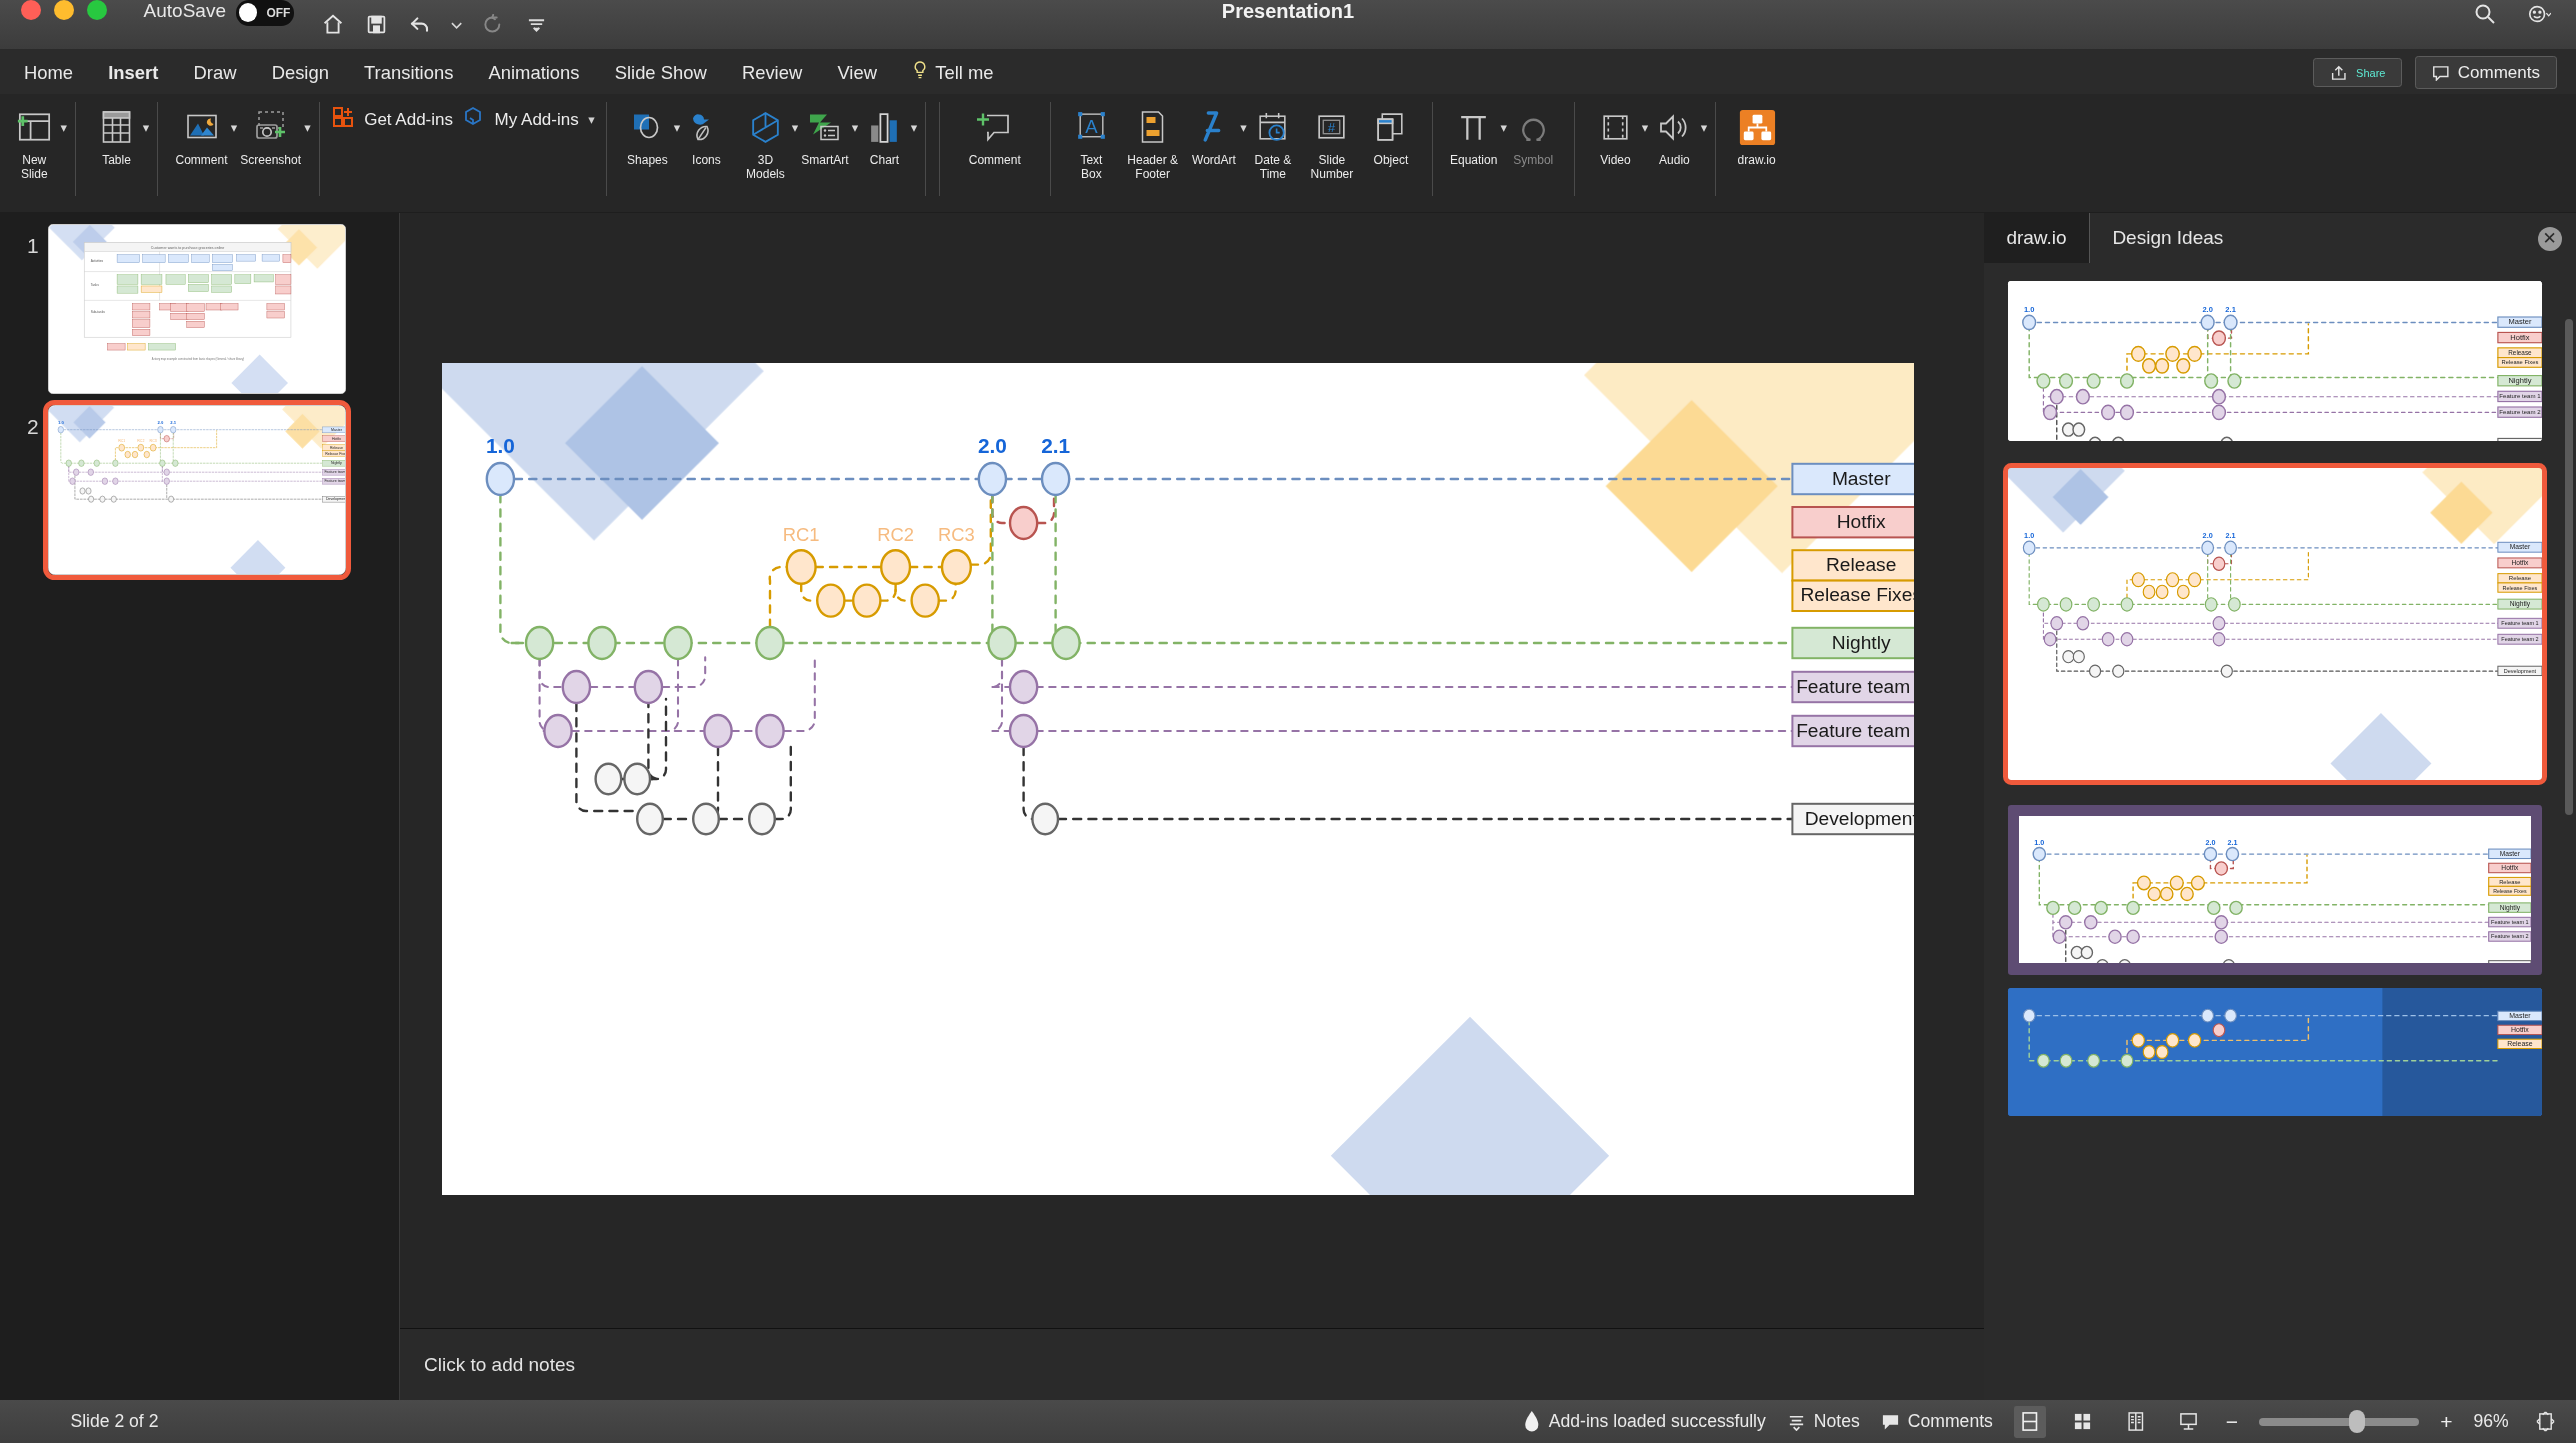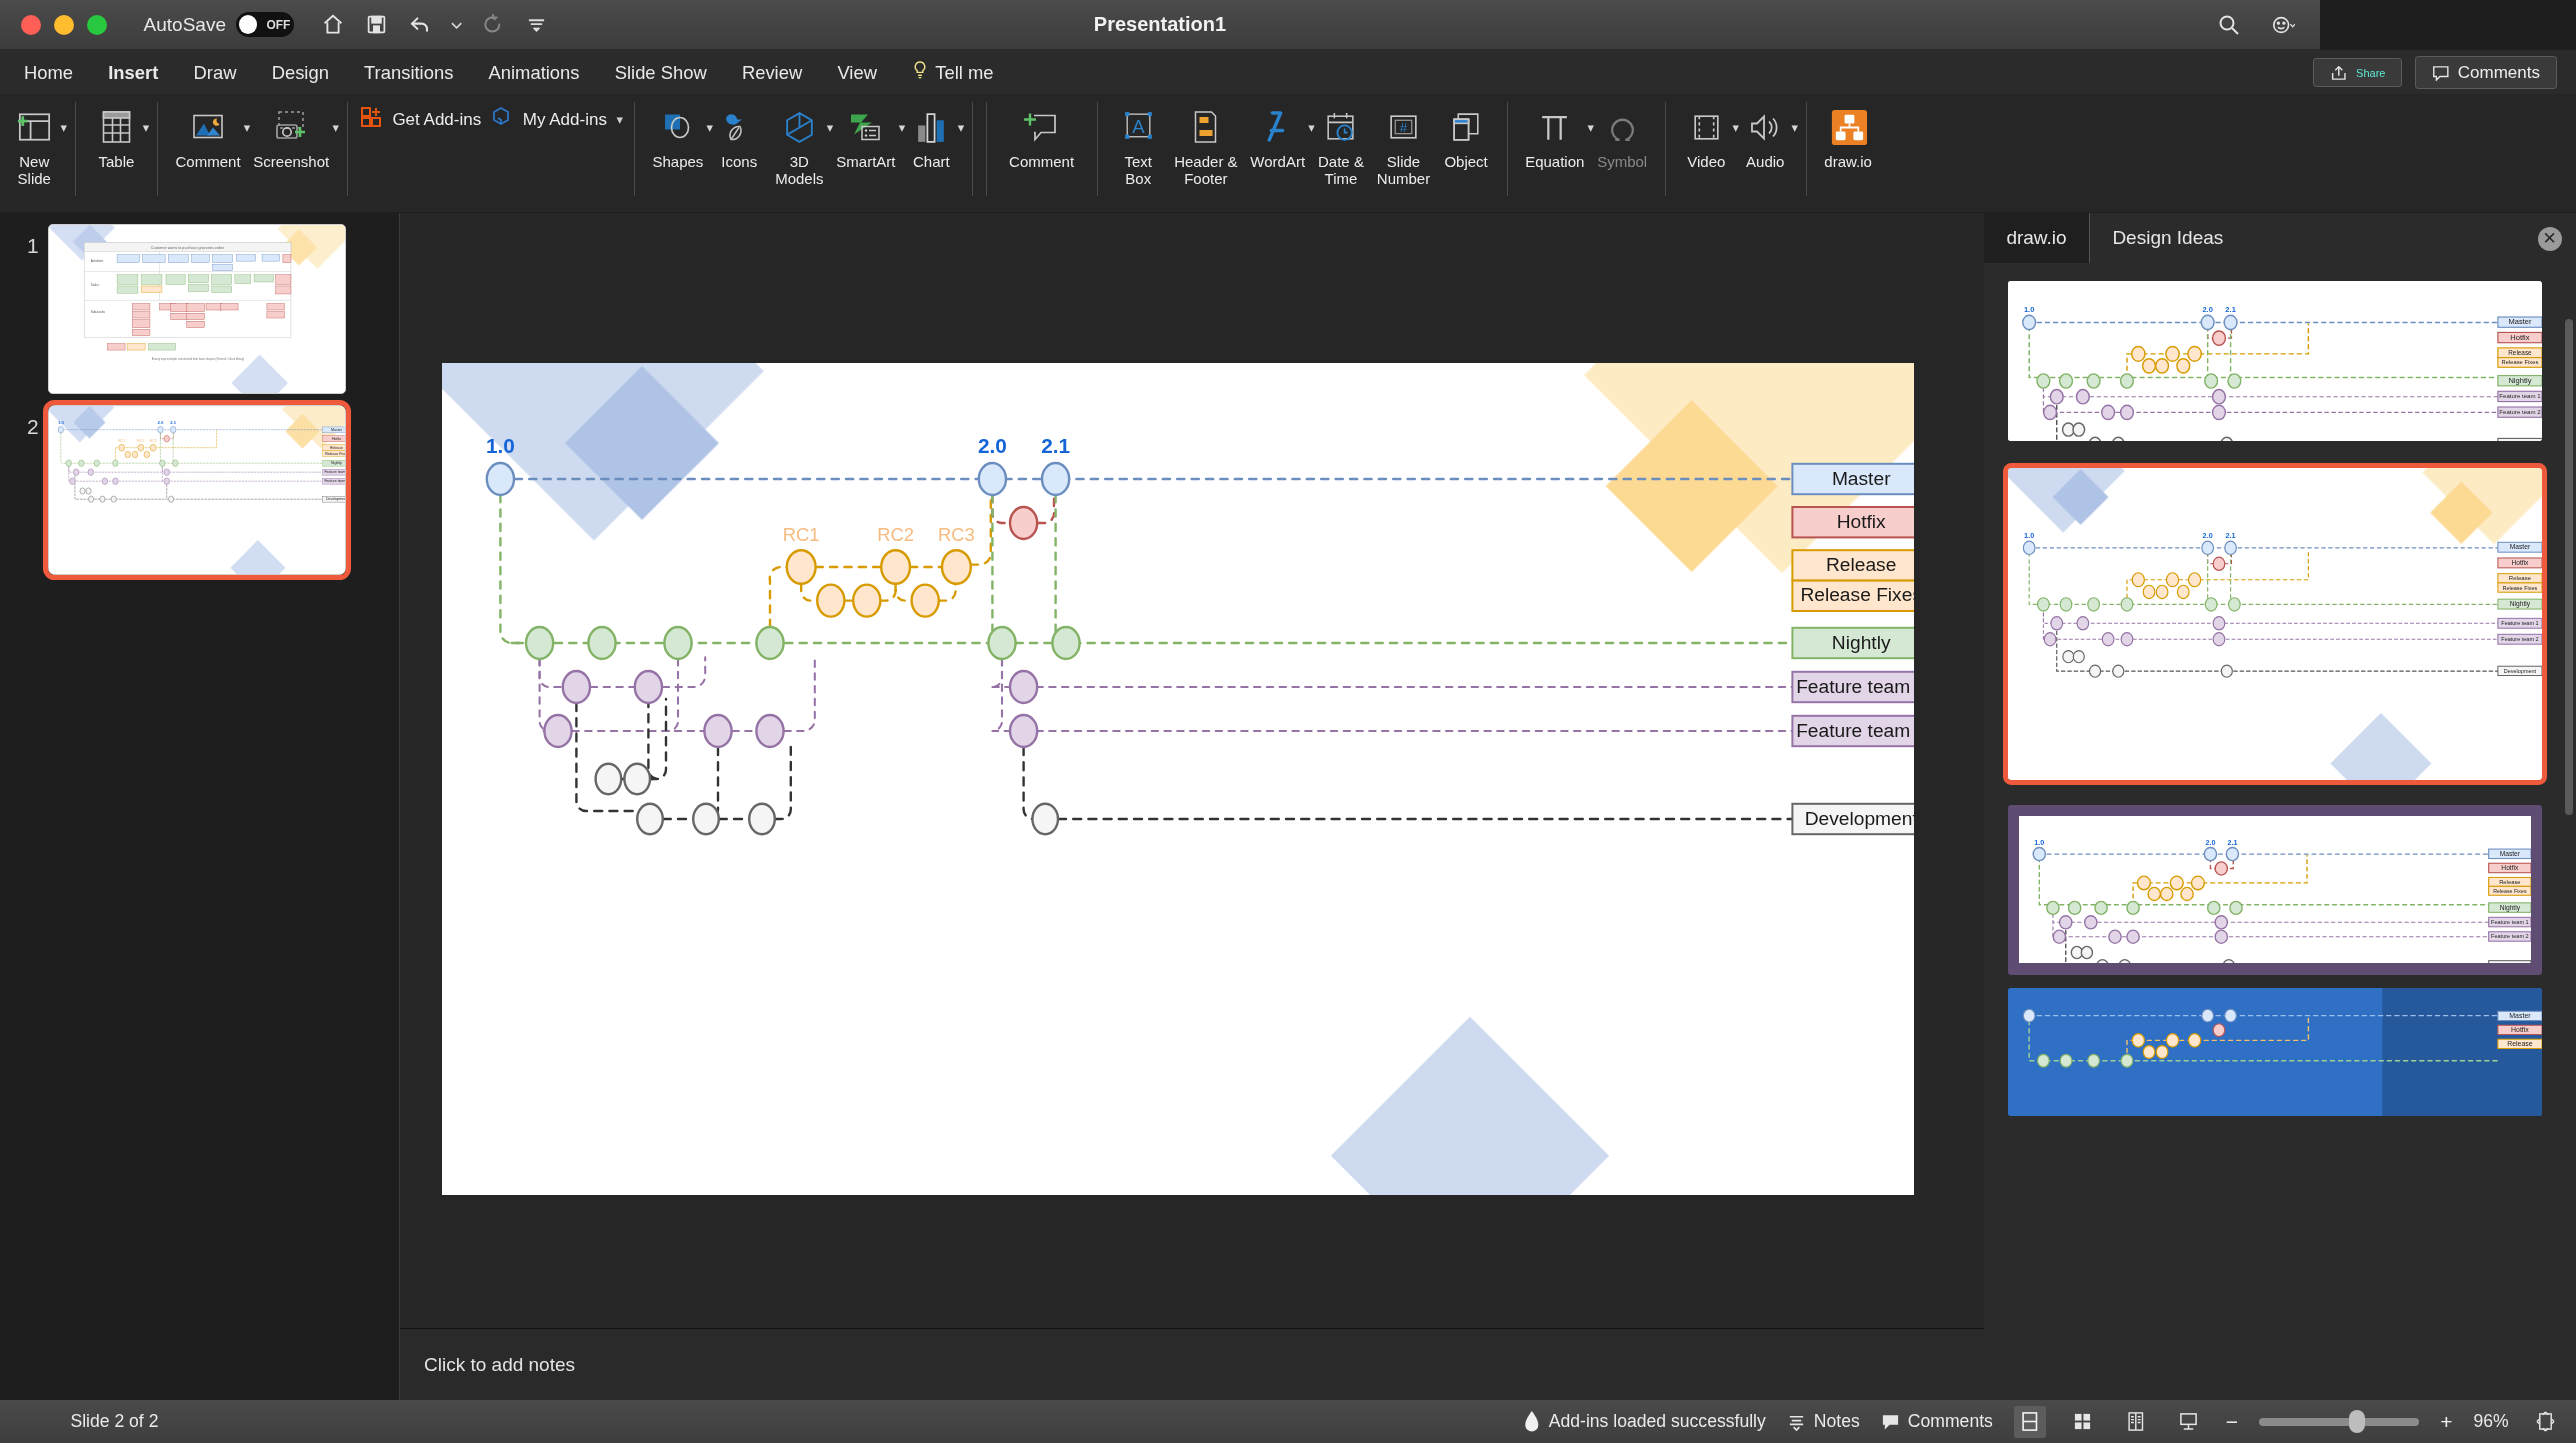--- a/index.html
+++ b/index.html
@@ -5,24 +5,24 @@
   * { box-sizing: border-box; margin: 0; padding: 0; }
   html, body {
     width: 2576px; height: 1443px;
     background: #1e1e1e;
     font-family: "Liberation Sans", sans-serif;
     overflow: hidden;
   }
 
   
   .titlebar {
-    position: absolute; left: 0; top: 0; width: 2320px; height: 50px;
+    position: absolute; left: 0; top: 0; width: 2576px; height: 50px;
     background: linear-gradient(#4b4b4b, #3c3c3c);
     border-bottom: 0.8px solid #2a2a2a;
-    display: flex; align-items: center;
+    display: flex; 
   }
   .traffic { display: flex; gap: 12.8px; margin-left: 21px; }
   .tl { width: 20px; height: 20px; border-radius: 50%; }
   .tl.red { background: #ff5f57; }
   .tl.yellow { background: #febc2e; }
   .tl.green { background: #28c840; }
   .autosave-label { color: #e8e8e8; font-size: 19px; margin-left: 37px; }
   .autosave-toggle {
     margin-left: 9.6px; width: 58px; height: 25.6px; border-radius: 12.8px;
     background: #111; display: flex; align-items: center; padding: 0 3.2px;
@@ -58,21 +58,21 @@
     position: absolute; left: 0; top: 94px; width: 2576px; height: 118px;
     background: #262626; display: flex; align-items: flex-start;
   }
   .rgroup { display: flex; align-items: flex-start; height: 118px; padding: 0 4.8px; }
   .rsep { width: 0.8px; height: 94px; background: #4a4a4a; margin: 8px 6.4px 0 6.4px; }
   .rbtn {
     display: flex; flex-direction: column; align-items: center; justify-content: flex-start;
     min-width: 59px; padding: 8px 6.4px 0 6.4px; color: #ececec; position: relative;
   }
   .rbtn .glyph { height: 50px; display: flex; align-items: center; justify-content: center; }
-  .rbtn .lbl { font-size: 15px; text-align: center; line-height: 1.12; margin-top: 2.4px; }
+  .rbtn .lbl { font-size: 12px; text-align: center; line-height: 1.12; margin-top: 2.4px; }
   .rbtn.dim { color: #8a8a8a; }
   .chev { position: absolute; right: -3.2px; top: 25.6px; font-size: 12.8px; color: #d6d6d6; }
   .rbtn-wide { min-width: 88px; }
   .addins-col { display: flex; flex-direction: row; gap: 8px; padding-top: 11.2px; }
   .addin-row { display: flex; align-items: center; gap: 9.6px; color: #ececec; font-size: 17px; }
 
   
   .thumbpane {
     position: absolute; left: 0; top: 213px; width: 400px; bottom: 43px;
     background: #1e1e1e; border-right: 0.8px solid #3a3a3a;

